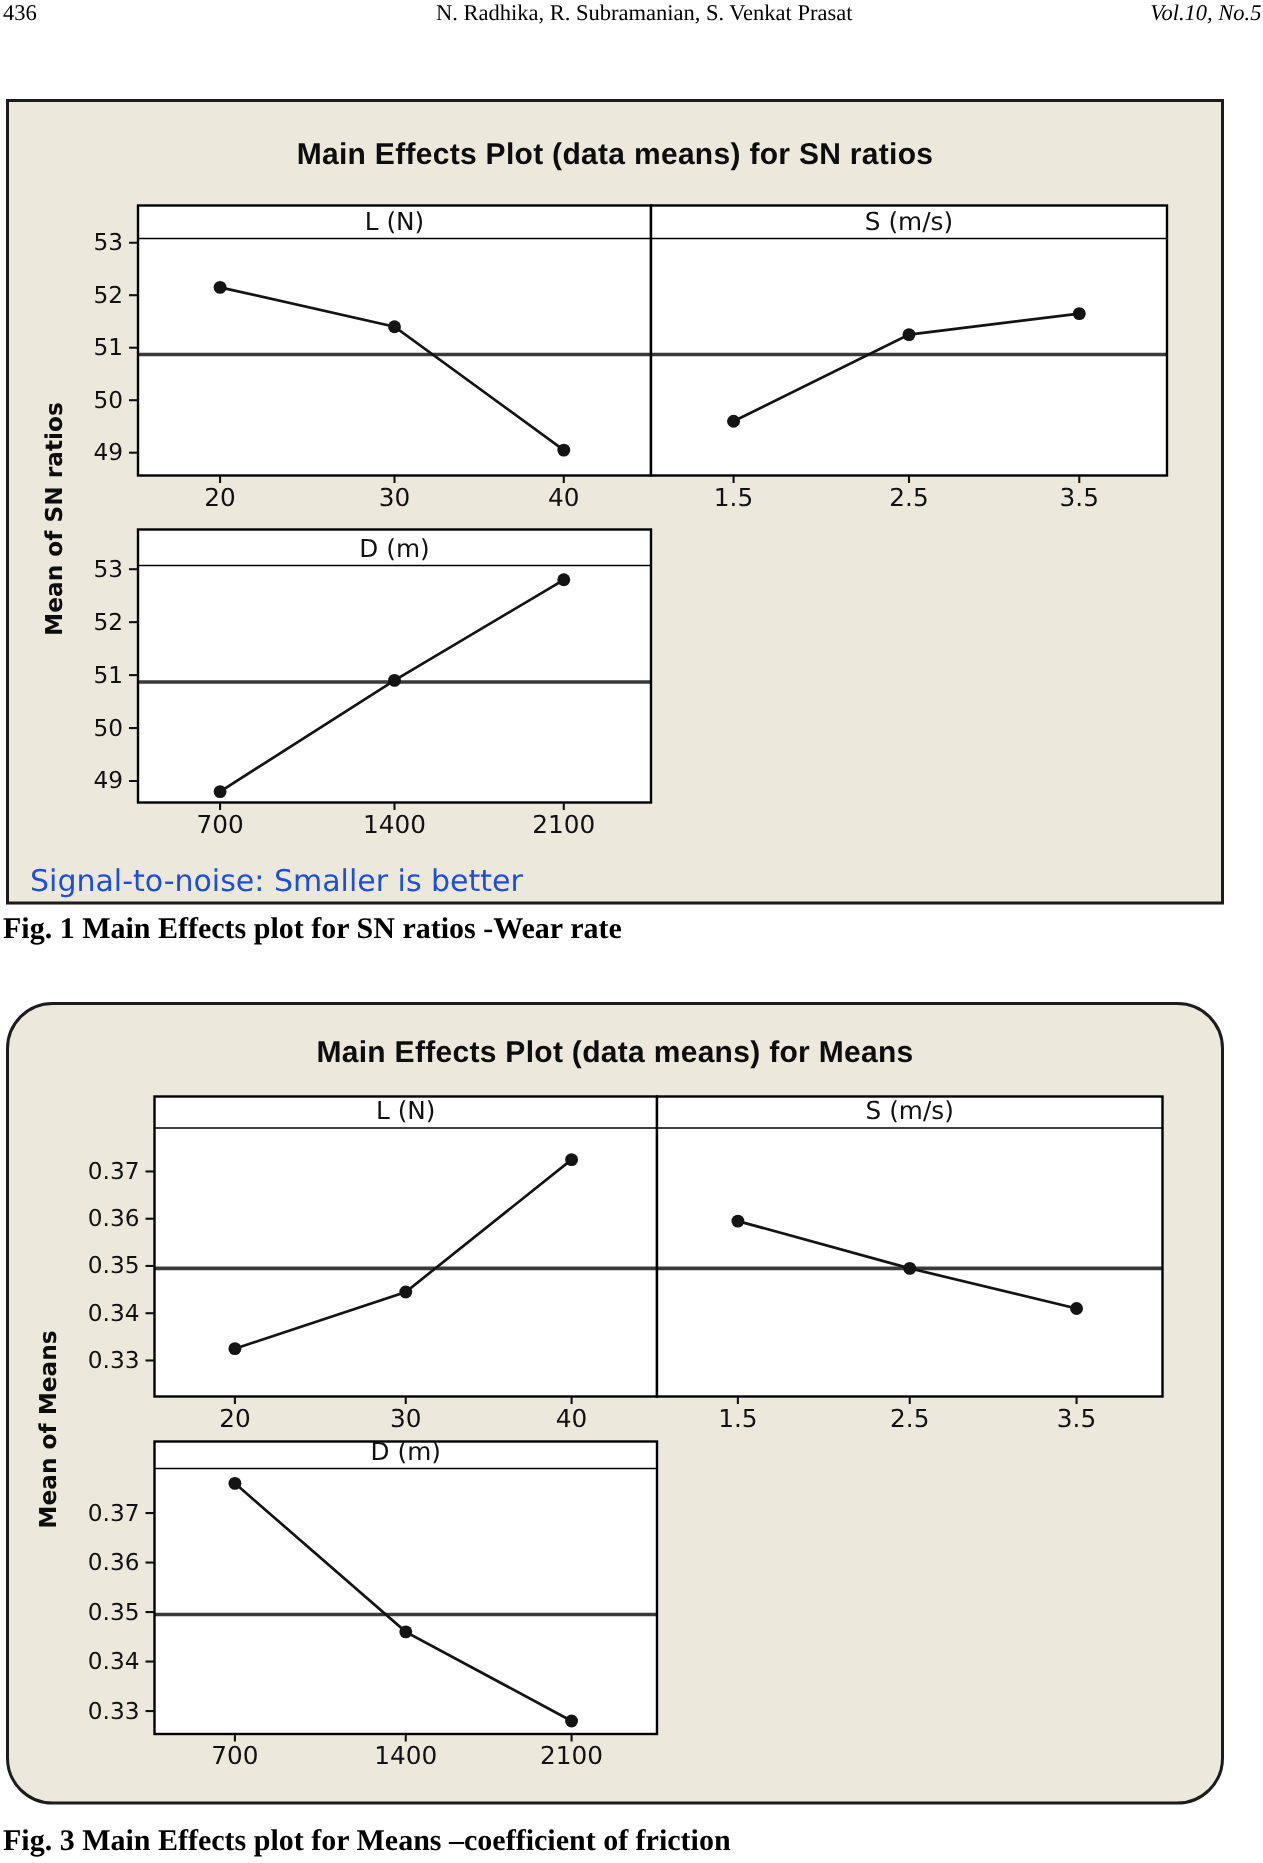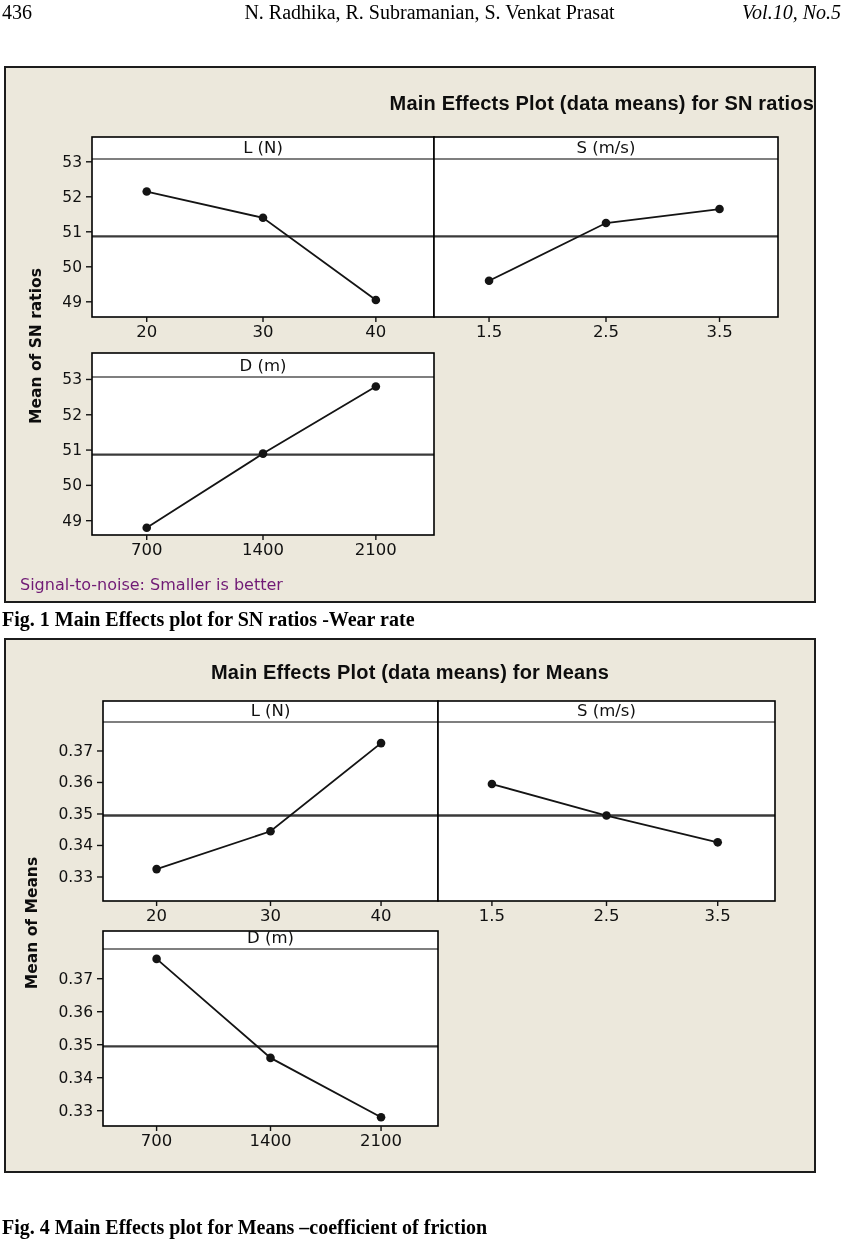--- a/index.html
+++ b/index.html
@@ -2,61 +2,61 @@
 <html><head>
 <meta charset="utf-8">
 <style>
   html,body{margin:0;padding:0;}
   body{
     width:842px;height:1242px;position:relative;background:#ffffff;
     font-family:"Liberation Sans",sans-serif;color:#111;overflow:hidden;
   }
   .page-header{
     position:absolute;top:0;left:0;width:842px;height:24px;
-    font-family:"Liberation Serif",serif;font-size:20px;color:#000;
+    font-family:"Liberation Serif",serif;font-size:15px;color:#000;
   }
   .page-header .hdr-left{position:absolute;left:2px;top:1px;}
   .page-header .hdr-center{position:absolute;left:0;right:0;top:1px;text-align:center;padding-left:17px;}
   .page-header .hdr-right{position:absolute;right:1px;top:1px;text-align:right;font-style:italic;}
   .figure-box{
     position:absolute;left:4px;width:812px;background:#ece8dc;
     border:2px solid #1c1c1c;box-sizing:border-box;
   }
   .fig-title{
     position:absolute;left:0;right:0;text-align:center;
     font-weight:bold;font-size:20px;color:#0d0d0d;
     font-family:"Liberation Sans",sans-serif;letter-spacing:0.2px;
   }
   .fig-ylabel{
     position:absolute;width:220px;text-align:center;
     transform:rotate(-90deg);transform-origin:center center;
     font-weight:bold;font-size:15.5px;color:#0d0d0d;
     font-family:"DejaVu Sans",sans-serif;
   }
   .fig-footnote{
-    position:absolute;left:14px;font-size:16px;color:#701a75;
+    position:absolute;left:14px;font-size:20px;color:#1d4ed8;
     font-family:"DejaVu Sans",sans-serif;
   }
   .fig-caption{
     position:absolute;left:2px;font-family:"Liberation Serif",serif;
     font-weight:bold;font-size:20px;color:#000;
   }
   svg.fig-svg{position:absolute;left:0;top:0;font-family:"DejaVu Sans",sans-serif;}
 </style>
 </head>
 <body>
 
 <div class="page-header">
   <span class="hdr-left">436</span>
   <span class="hdr-center">N. Radhika, R. Subramanian, S. Venkat Prasat</span>
   <span class="hdr-right">Vol.10, No.5</span>
 </div>
 
 <section class="figure-box" style="top:66px;height:537px;">
-  <div class="fig-title" style="top:24px;text-align:right;">Main Effects Plot (data means) for SN ratios</div>
+  <div class="fig-title" style="top:24px;">Main Effects Plot (data means) for SN ratios</div>
   <div class="fig-ylabel" style="left:-80px;top:269px;">Mean of SN ratios</div>
   <svg class="fig-svg" width="812" height="537">
       <g>
         <rect x="86" y="69" width="342" height="180" fill="#ffffff"></rect>
         <line x1="86" y1="91" x2="428" y2="91" stroke="#000000" stroke-width="1.1"></line>
         <line x1="86" y1="168.35000000000002" x2="428" y2="168.35000000000002" stroke="#3a3a3a" stroke-width="2.4"></line>
         <polyline points="140.72,123.54999999999998 257,149.79999999999998 369.86,232.05000000000004" fill="none" stroke="#141414" stroke-width="1.8"></polyline>
         <circle cx="140.72" cy="123.54999999999998" r="4.3" fill="#141414"></circle>
         <circle cx="257" cy="149.79999999999998" r="4.3" fill="#141414"></circle>
         <circle cx="369.86" cy="232.05000000000004" r="4.3" fill="#141414"></circle>
@@ -121,21 +121,21 @@
         <line x1="257" y1="467" x2="257" y2="472" stroke="#111111" stroke-width="1.4"></line>
         <text x="257" y="487" text-anchor="middle" font-size="16.5" fill="#111111">1400</text>
         <line x1="369.86" y1="467" x2="369.86" y2="472" stroke="#111111" stroke-width="1.4"></line>
         <text x="369.86" y="487" text-anchor="middle" font-size="16.5" fill="#111111">2100</text>
       </g>
     </svg>
   <div class="fig-footnote" style="top:507px;">Signal-to-noise: Smaller is better</div>
 </section>
 <div class="fig-caption" style="top:608px;">Fig. 1 Main Effects plot for SN ratios -Wear rate</div>
 
-<section class="figure-box" style="top:638px;height:535px;">
+<section class="figure-box" style="top:668px;height:535px;border-radius:31px;">
   <div class="fig-title" style="top:21px;">Main Effects Plot (data means) for Means</div>
   <div class="fig-ylabel" style="left:-84px;top:274px;">Mean of Means</div>
   <svg class="fig-svg" width="812" height="535">
       <g>
         <rect x="97" y="61" width="335" height="200" fill="#ffffff"></rect>
         <line x1="97" y1="82" x2="432" y2="82" stroke="#000000" stroke-width="1.1"></line>
         <line x1="97" y1="175.555" x2="432" y2="175.555" stroke="#3a3a3a" stroke-width="2.4"></line>
         <polyline points="150.6,229.10499999999988 264.5,191.305 375.05,103.10499999999995" fill="none" stroke="#141414" stroke-width="1.8"></polyline>
         <circle cx="150.6" cy="229.10499999999988" r="4.3" fill="#141414"></circle>
         <circle cx="264.5" cy="191.305" r="4.3" fill="#141414"></circle>
@@ -198,13 +198,13 @@
         <text x="87" y="475.69999999999993" text-anchor="end" font-size="15.5" fill="#111111">0.33</text>
         <line x1="150.6" y1="486" x2="150.6" y2="491" stroke="#111111" stroke-width="1.4"></line>
         <text x="150.6" y="506" text-anchor="middle" font-size="16.5" fill="#111111">700</text>
         <line x1="264.5" y1="486" x2="264.5" y2="491" stroke="#111111" stroke-width="1.4"></line>
         <text x="264.5" y="506" text-anchor="middle" font-size="16.5" fill="#111111">1400</text>
         <line x1="375.05" y1="486" x2="375.05" y2="491" stroke="#111111" stroke-width="1.4"></line>
         <text x="375.05" y="506" text-anchor="middle" font-size="16.5" fill="#111111">2100</text>
       </g>
     </svg>
 </section>
-<div class="fig-caption" style="top:1216px;">Fig. 4 Main Effects plot for Means –coefficient of friction</div>
+<div class="fig-caption" style="top:1216px;">Fig. 3 Main Effects plot for Means –coefficient of friction</div>
 
 </body></html>

